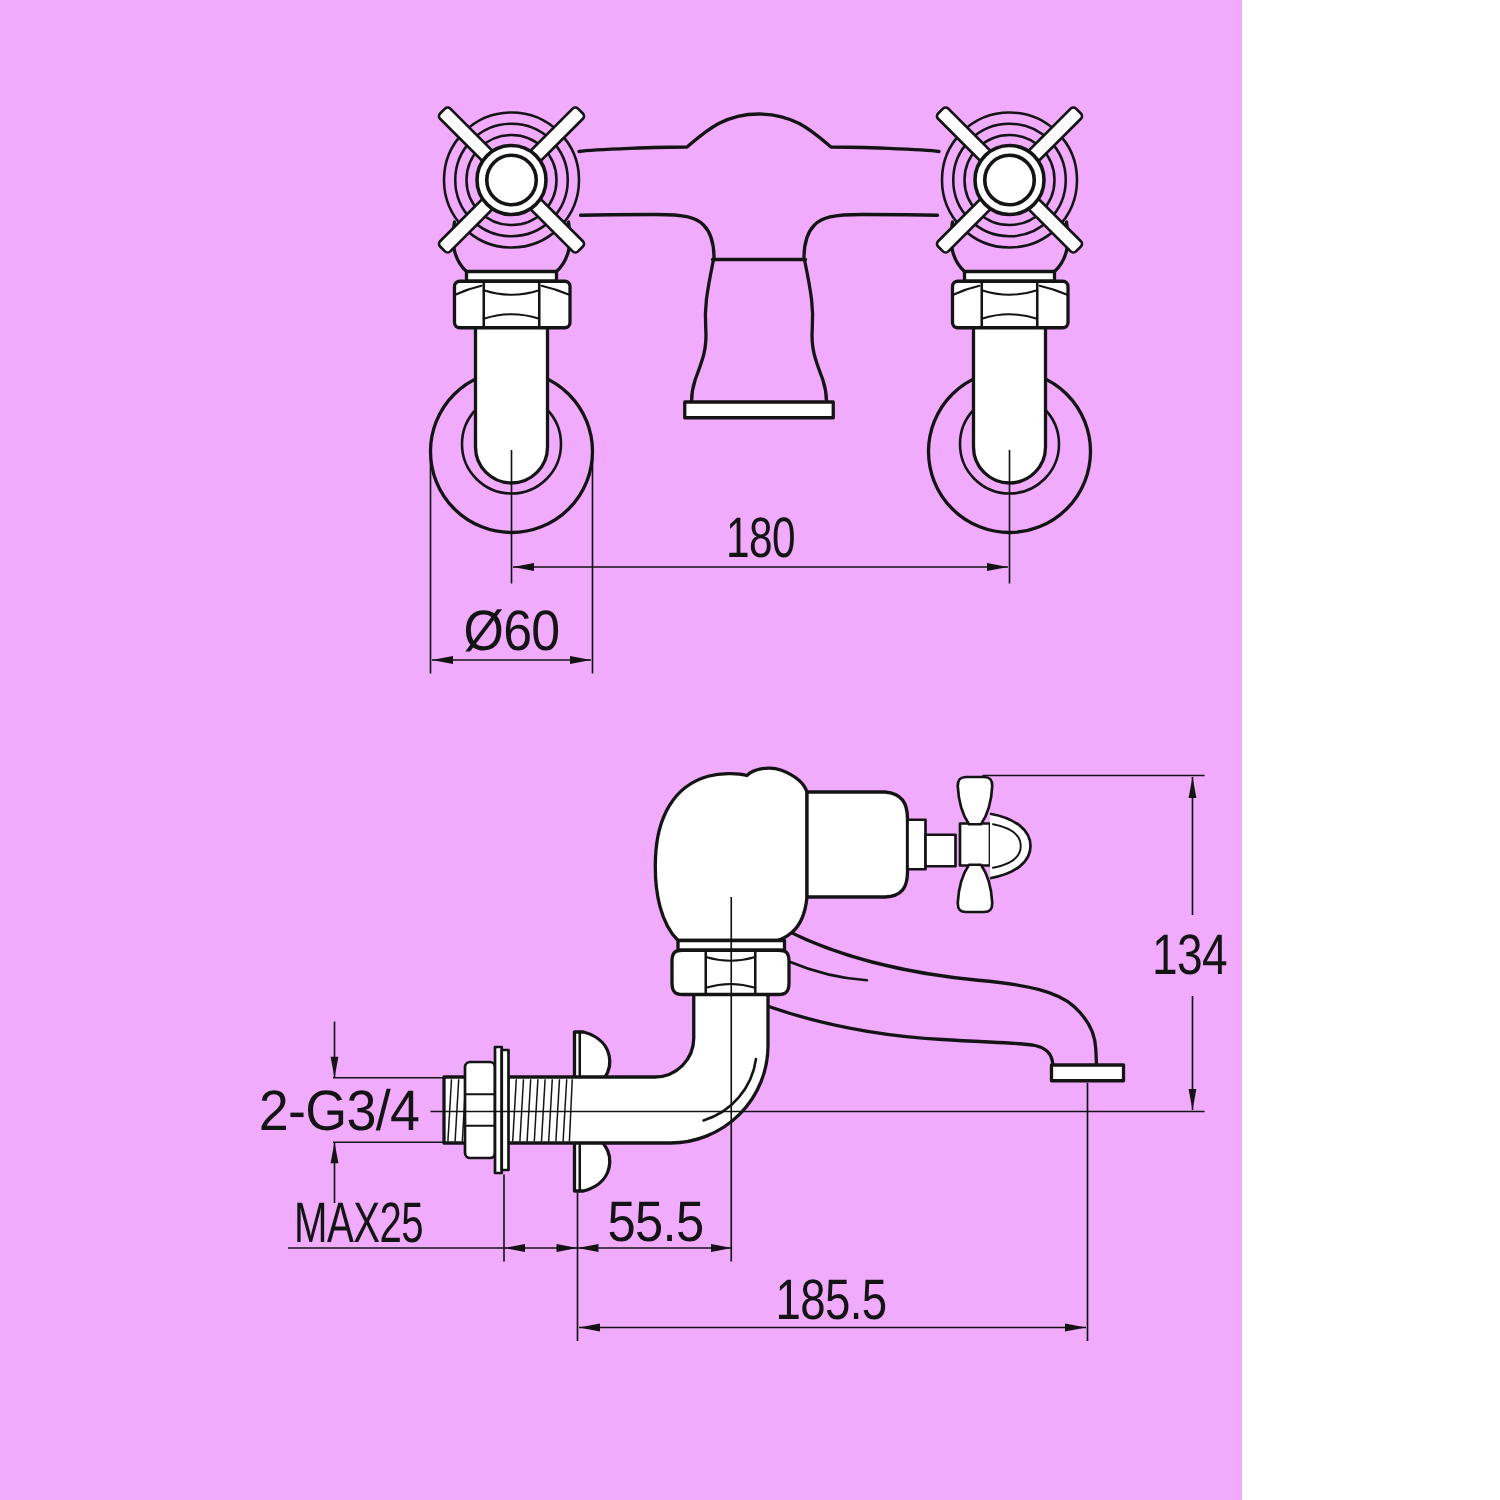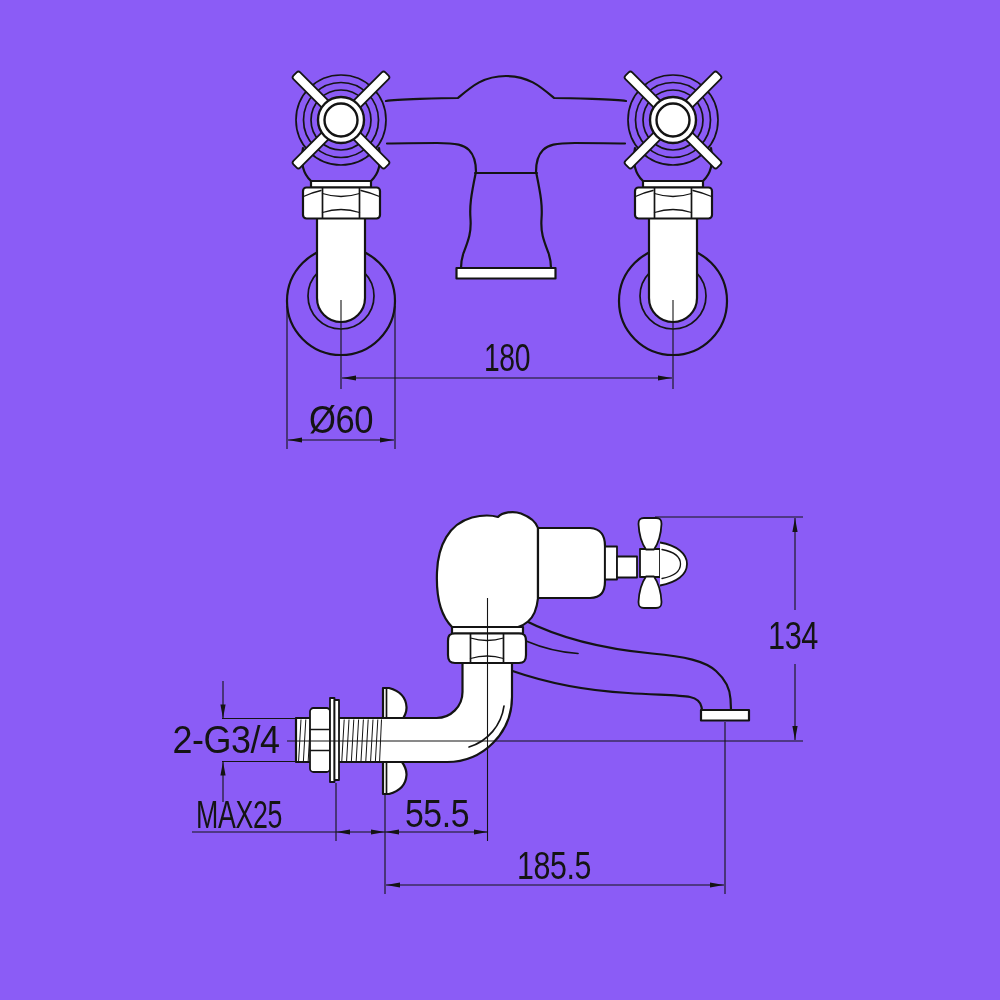--- a/index.html
+++ b/index.html
@@ -3,23 +3,23 @@
 <meta charset="utf-8">
 <style>
   html, body {
     margin: 0;
     padding: 0;
     background: #ffffff;
     font-family: "Liberation Sans", sans-serif;
   }
   .stage {
     position: relative;
-    width: 1000px;
+    width: 828px;
     height: 1000px;
-    background: #8b5cf6;
+    background: #f0abfc;
     overflow: hidden;
   }
   svg { display: block; }
   .outline  { fill: none; stroke: #141414; stroke-width: 2.2; stroke-linecap: round; stroke-linejoin: round; }
   .outline-f{ fill: #ffffff; stroke: #141414; stroke-width: 2.2; stroke-linejoin: round; }
   .med      { fill: none; stroke: #141414; stroke-width: 1.7; stroke-linecap: round; }
   .med-f    { fill: #ffffff; stroke: #141414; stroke-width: 1.8; stroke-linejoin: round; }
   .detail   { fill: none; stroke: #141414; stroke-width: 1.3; stroke-linecap: round; }
   .thin     { fill: none; stroke: #141414; stroke-width: 1.1; }
   .hatch    { fill: none; stroke: #141414; stroke-width: 1; }

